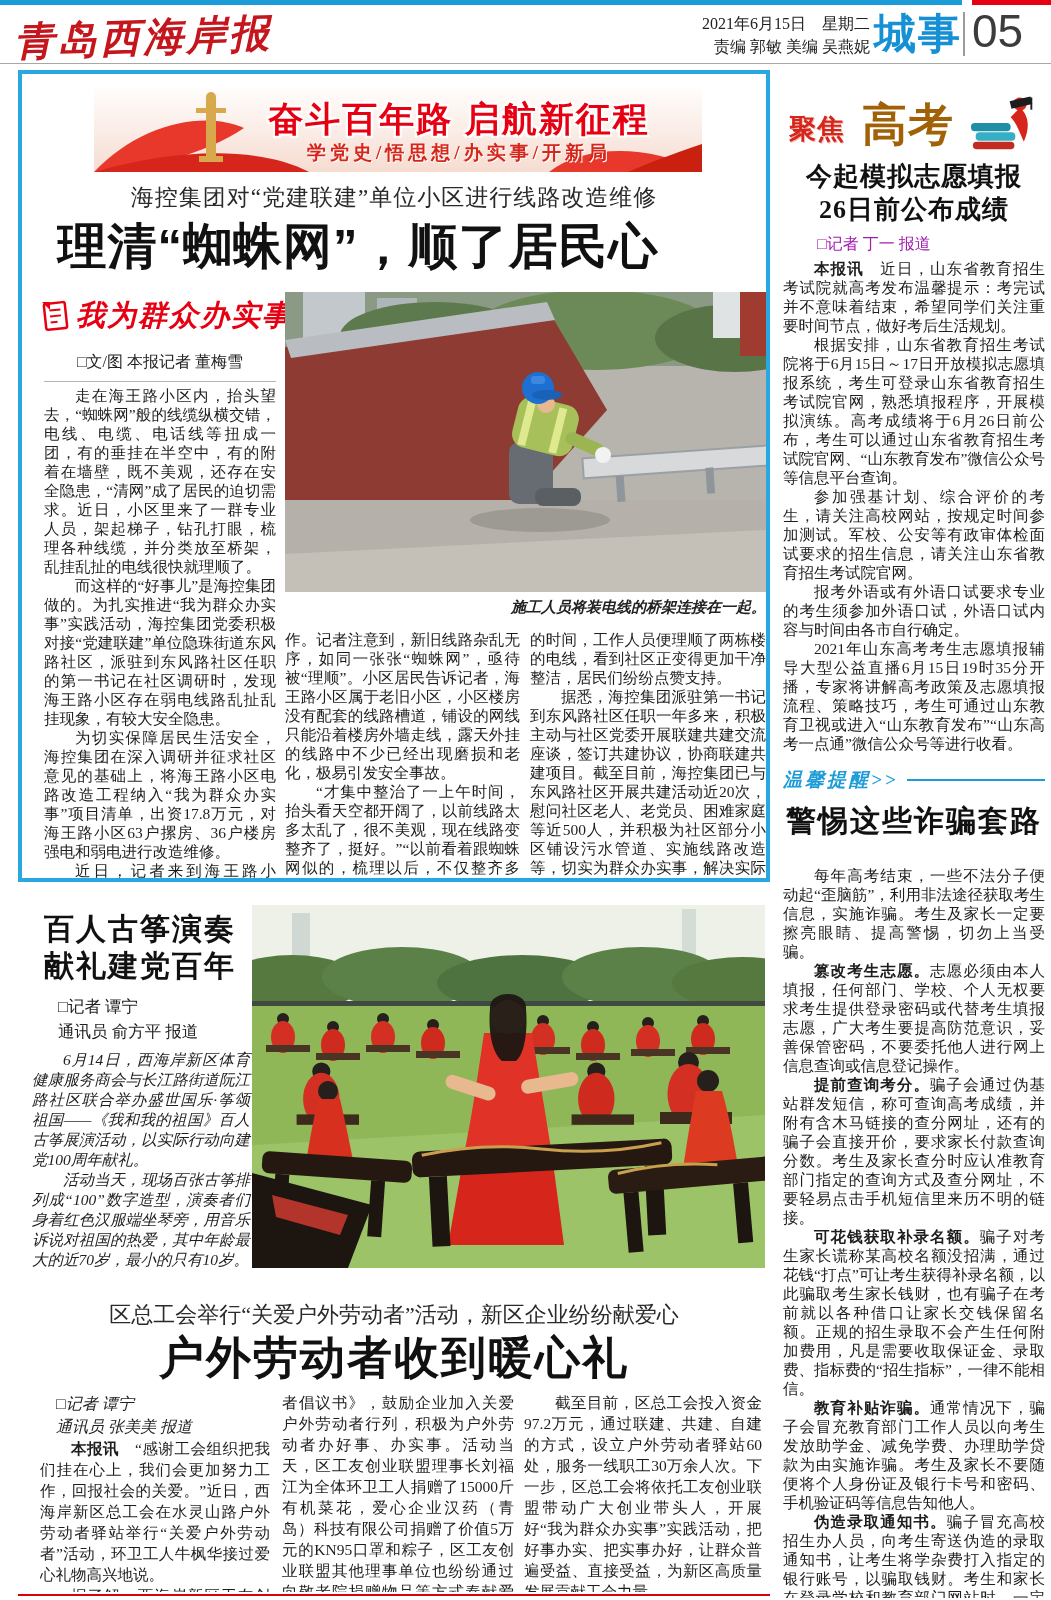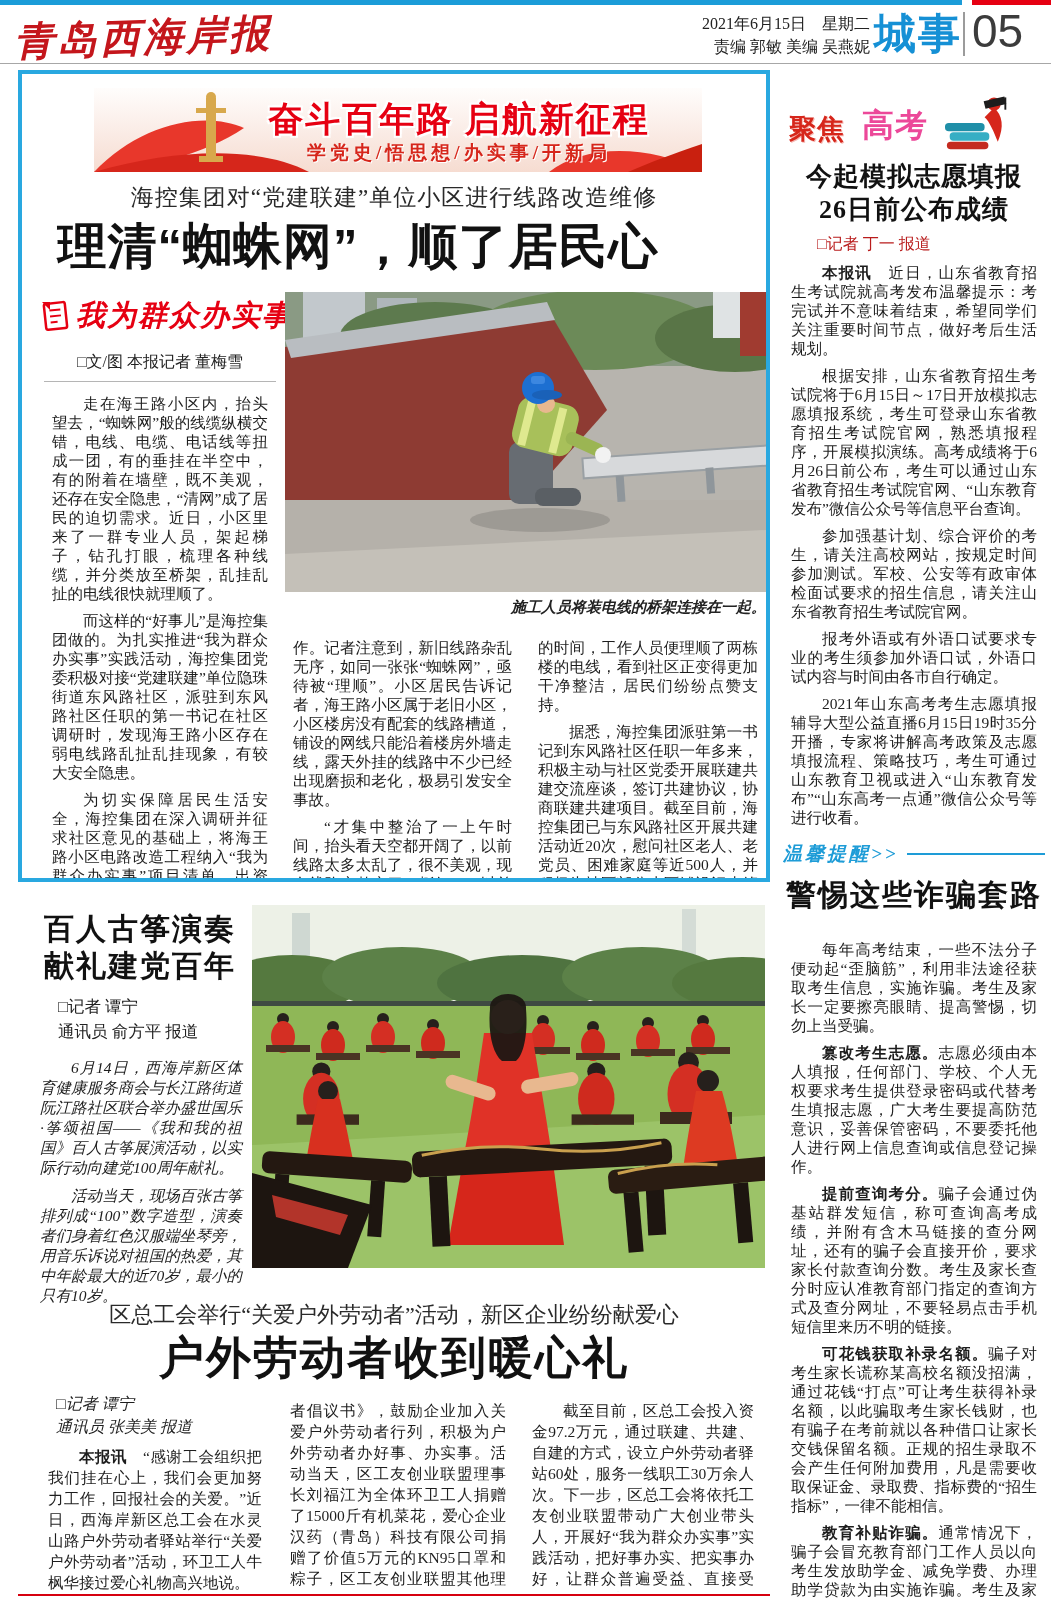--- a/index.html
+++ b/index.html
@@ -1,21 +1,21 @@
 <!DOCTYPE html>
 <html><head>
 <meta charset="utf-8">
 <style>
   *{margin:0;padding:0;box-sizing:border-box}
   html,body{background:#ffffff}
   body{width:1051px;height:1600px;position:relative;overflow:hidden;
        font-family:"Liberation Serif","DejaVu Serif",serif;color:#1d1d1d}
   .abs{position:absolute}
   .hei{font-family:"Liberation Sans","DejaVu Sans",sans-serif}
-  p{margin:8px;text-align:justify}
+  p{margin:0;text-align:justify}
   p.ind{text-indent:2em}
   p.cont{text-indent:0}
 
   
   .topbar{left:0;top:0;width:962px;height:5px;background:#1b9cd8}
   .topbar-red{left:972px;top:0;width:79px;height:5px;background:#e60012}
   .masthead{left:14px;top:10px;font-size:40px;font-weight:700;color:#c4161c;
             font-style:italic;transform:rotate(-2deg);letter-spacing:3px}
   .dateblock{left:640px;top:12px;width:230px;text-align:right;font-size:16px;line-height:23px;color:#222}
   .section-title{left:874px;top:6px;font-size:42px;font-weight:900;color:#1590d5;letter-spacing:2px}
@@ -73,23 +73,23 @@
   .odc3{left:524px;width:238px}
   .od-byline{font-size:16px;line-height:23px;text-align:left}
   .od-byline .name{font-style:italic}
   .bottom-redline{left:18px;top:1594px;width:752px;height:2px;background:#d6000f}
 
   
   .sidebar{left:783px;top:84px;width:262px;height:1514px;overflow:hidden}
   .gk-logo{display:flex;align-items:flex-end;gap:17px;height:66px;margin:0 0 10px 6px}
   .gk-logo .l1{font-size:27px;font-weight:900;color:#d6261b;letter-spacing:1px;
       text-shadow:1px 1px 0 #f6b9b4;line-height:30px;padding-bottom:6px}
-  .gk-logo .l2{font-size:32px;font-weight:900;color:#ec4899;line-height:50px;letter-spacing:1px}
+  .gk-logo .l2{font-size:45px;font-weight:900;color:#a16207;line-height:50px;letter-spacing:1px}
   .gk-h1{text-align:center;font-size:26px;font-weight:700;line-height:33px;color:#111;letter-spacing:1px}
-  .gk-byline{margin:8px 0 4px 34px;font-size:16px;color:#b91c1c}
+  .gk-byline{margin:8px 0 4px 34px;font-size:16px;color:#a21caf}
   .sb-body{font-size:15.5px;line-height:19px;color:#1d1d1d}
   .sb-body .lead,.tip-lead{font-weight:700;font-family:"Liberation Sans","DejaVu Sans",sans-serif}
   .reminder{display:flex;align-items:center;margin:14px 0 8px 0;color:#1e9cd7;
       font-size:19px;font-weight:700;font-style:italic;letter-spacing:3px}
   .reminder::after{content:"";flex:1;height:2px;background:#1e9cd7;margin-left:8px}
   .gk-h2{text-align:center;font-size:30px;font-weight:700;color:#111;letter-spacing:2px;margin-bottom:24px}
 </style>
 </head>
 <body>
 

